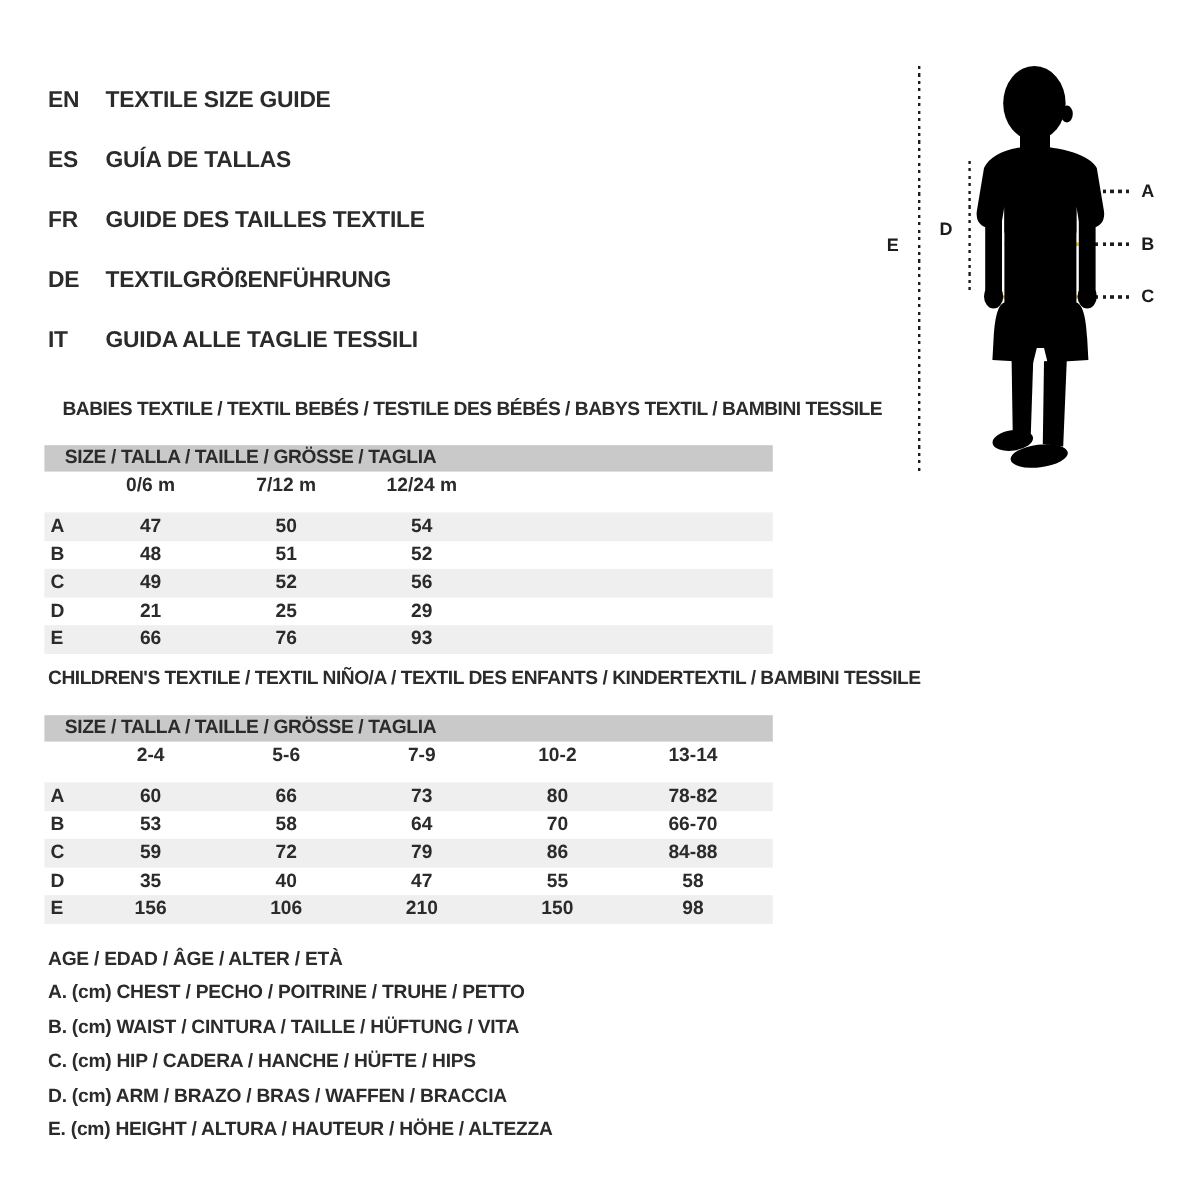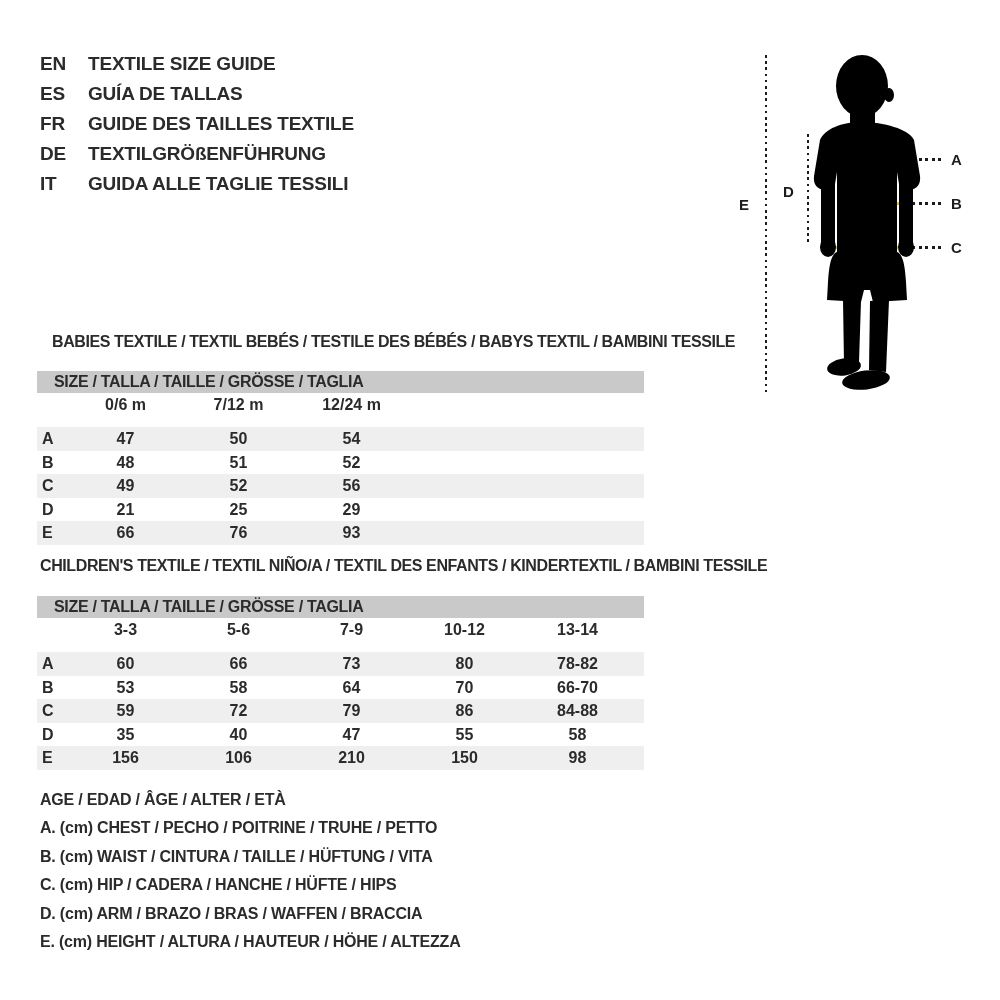--- a/index.html
+++ b/index.html
@@ -4,21 +4,21 @@
 <style>
   * { margin:0; padding:0; box-sizing:border-box; }
   body { background:#ffffff; }
   .canvas {
     position:relative; width:1000px; height:1000px; background:#ffffff;
     font-family:"Liberation Sans", sans-serif; font-weight:bold;
     color:#2b2b2b; overflow:hidden;
   }
   
   .lang-block { position:absolute; left:40px; top:49px; font-size:19px; letter-spacing:-0.2px; }
-  .lang-row { display:flex; height:30px; line-height:30px; white-space:nowrap; }
+  .lang-row { display:flex; height:30px; line-height:30px; white-space:nowrap;margin-top:20px; }
   .lang-code { width:48px; }
   
   .vdotted { position:absolute; width:2px;
     background-image:repeating-linear-gradient(180deg,#1c1c1c 0 2.6px,transparent 2.6px 6.2px); }
   #e-line { left:765px; top:55px; height:338px; }
   #d-line { left:807px; top:134px; height:110px; }
   .measure-label { position:absolute; font-size:15px; line-height:16px; width:20px; color:#1c1c1c; }
   #e-label { left:739px; top:197px; }
   #d-label { left:783px; top:184px; }
   #a-label { left:951px; top:152px; }
@@ -159,24 +159,24 @@
       <span class="cell">93</span>
     </div>
   </div>
 
   <div class="section-title" id="children-title">CHILDREN'S TEXTILE / TEXTIL NIÑO/A / TEXTIL DES ENFANTS / KINDERTEXTIL / BAMBINI TESSILE</div>
 
   <div class="size-table" id="children-table">
     <div class="table-header">SIZE / TALLA / TAILLE / GRÖSSE / TAGLIA</div>
     <div class="colhead-row">
       <span class="row-label"></span>
-      <span class="cell">3-3</span>
+      <span class="cell">2-4</span>
       <span class="cell">5-6</span>
       <span class="cell">7-9</span>
-      <span class="cell">10-12</span>
+      <span class="cell">10-2</span>
       <span class="cell">13-14</span>
     </div>
     <div class="data-row striped">
       <span class="row-label">A</span>
       <span class="cell">60</span>
       <span class="cell">66</span>
       <span class="cell">73</span>
       <span class="cell">80</span>
       <span class="cell">78-82</span>
     </div>

